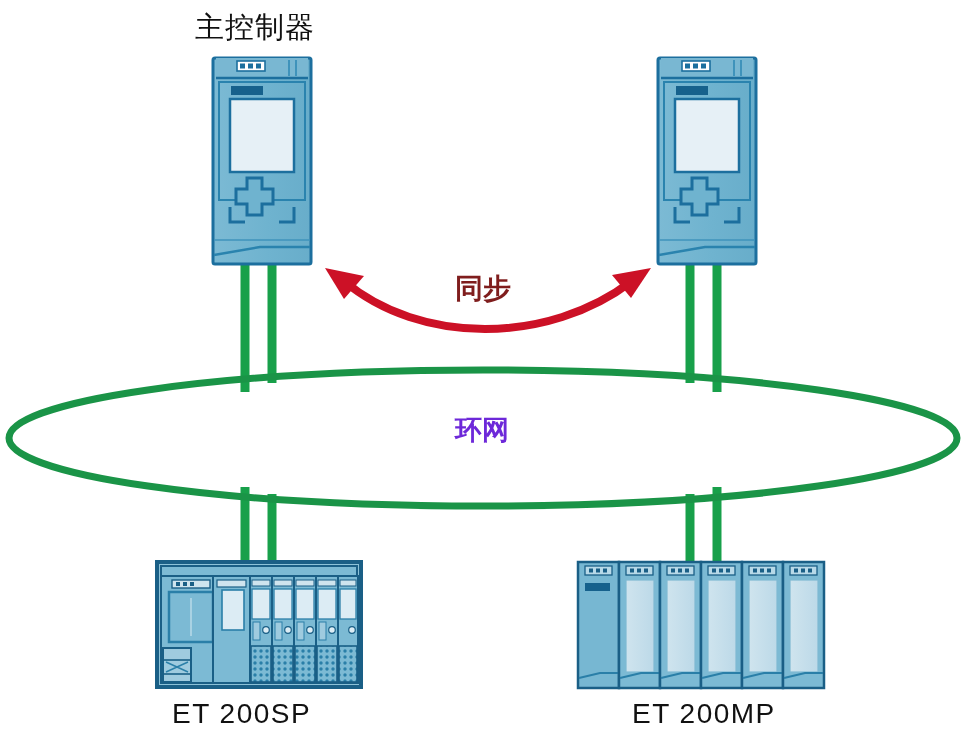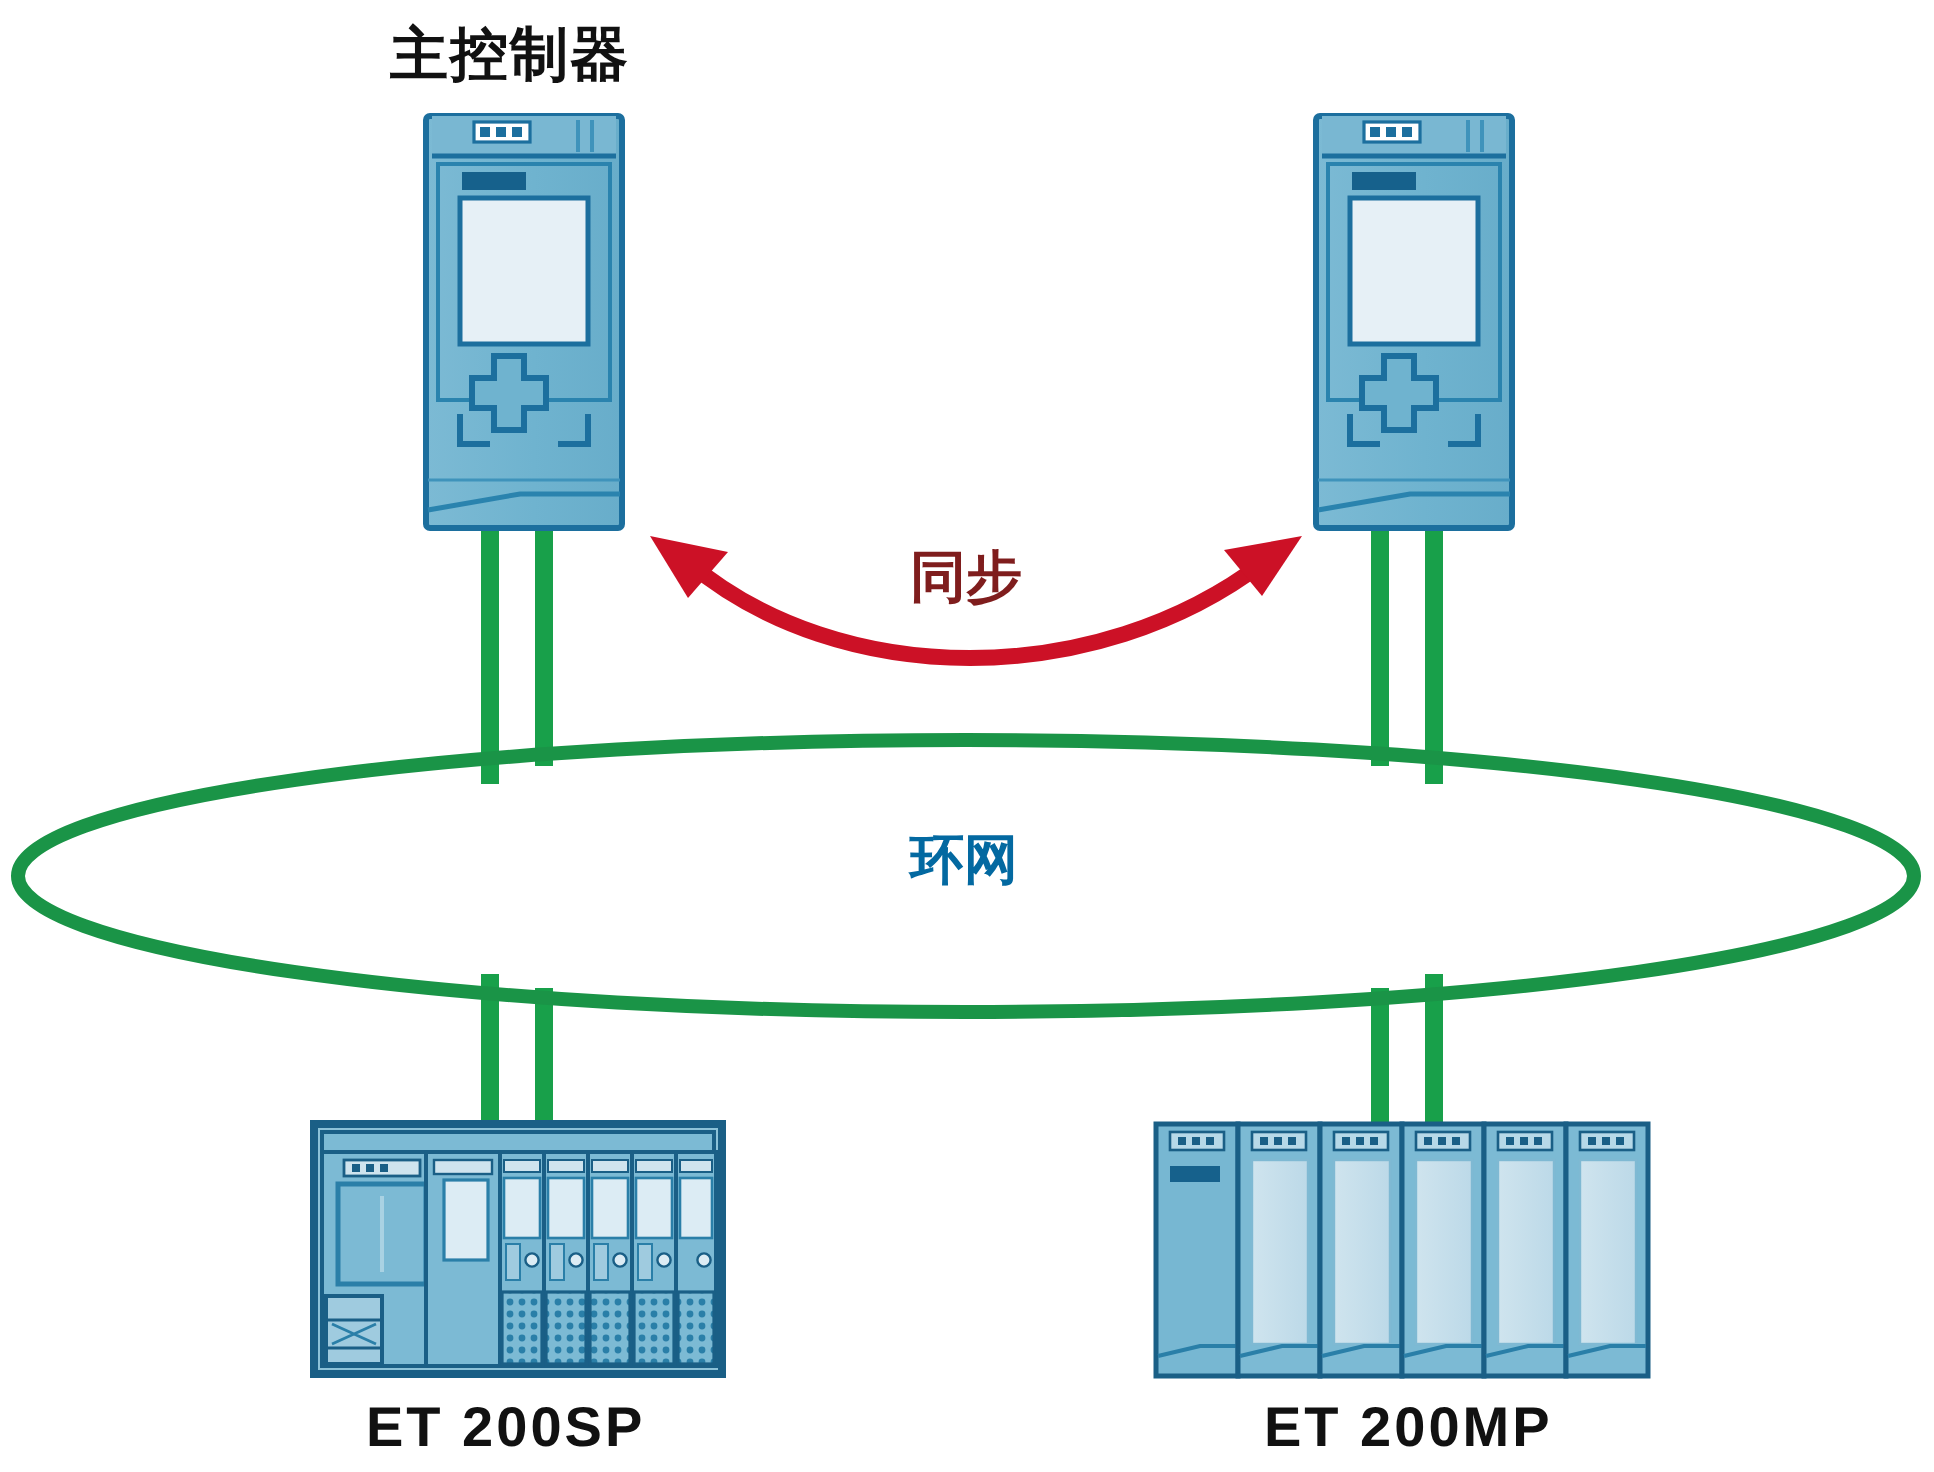--- a/index.html
+++ b/index.html
@@ -4,27 +4,27 @@
 <style>
   html,body{margin:0;padding:0;background:#ffffff;}
   body{
     width:967px;height:736px;position:relative;overflow:hidden;
     font-family:"Liberation Sans","DejaVu Sans",sans-serif;
   }
   #stage{position:absolute;left:0;top:0;width:967px;height:736px;}
   #svg-layer{position:absolute;left:0;top:0;width:967px;height:736px;}
 
   .label{
-    position:absolute;white-space:nowrap;font-weight:bold;color:#111111;
+    position:absolute;white-space:nowrap;font-weight:normal;color:#111111;
     letter-spacing:1px;
   }
   .ctrl-label{font-size:29px;}
   .dev-label{font-size:28px;letter-spacing:1.5px;}
   .net-label{
-    position:absolute;font-size:27px;font-weight:bold;color:#0369a1;
+    position:absolute;font-size:27px;font-weight:bold;color:#6d28d9;
     white-space:nowrap;
   }
   .sync-label{
     position:absolute;font-size:28px;font-weight:bold;color:#7f1d1d;
     white-space:nowrap;
   }
 </style>
 </head>
 <body>
 
@@ -235,17 +235,17 @@
 
   </svg>
 
   <div class="label ctrl-label" style="left:195px;top:8px;">主控制器</div>
 
 
   <div class="sync-label" style="left:455px;top:270px;">同步</div>
 
   <div class="net-label" style="left:455px;top:412px;">环网</div>
 
-  <div class="label dev-label" style="left:183px;top:698px;">ET 200SP</div>
+  <div class="label dev-label" style="left:172px;top:698px;">ET 200SP</div>
 
   <div class="label dev-label" style="left:632px;top:698px;">ET 200MP</div>
 
 </div>
 
 </body></html>

